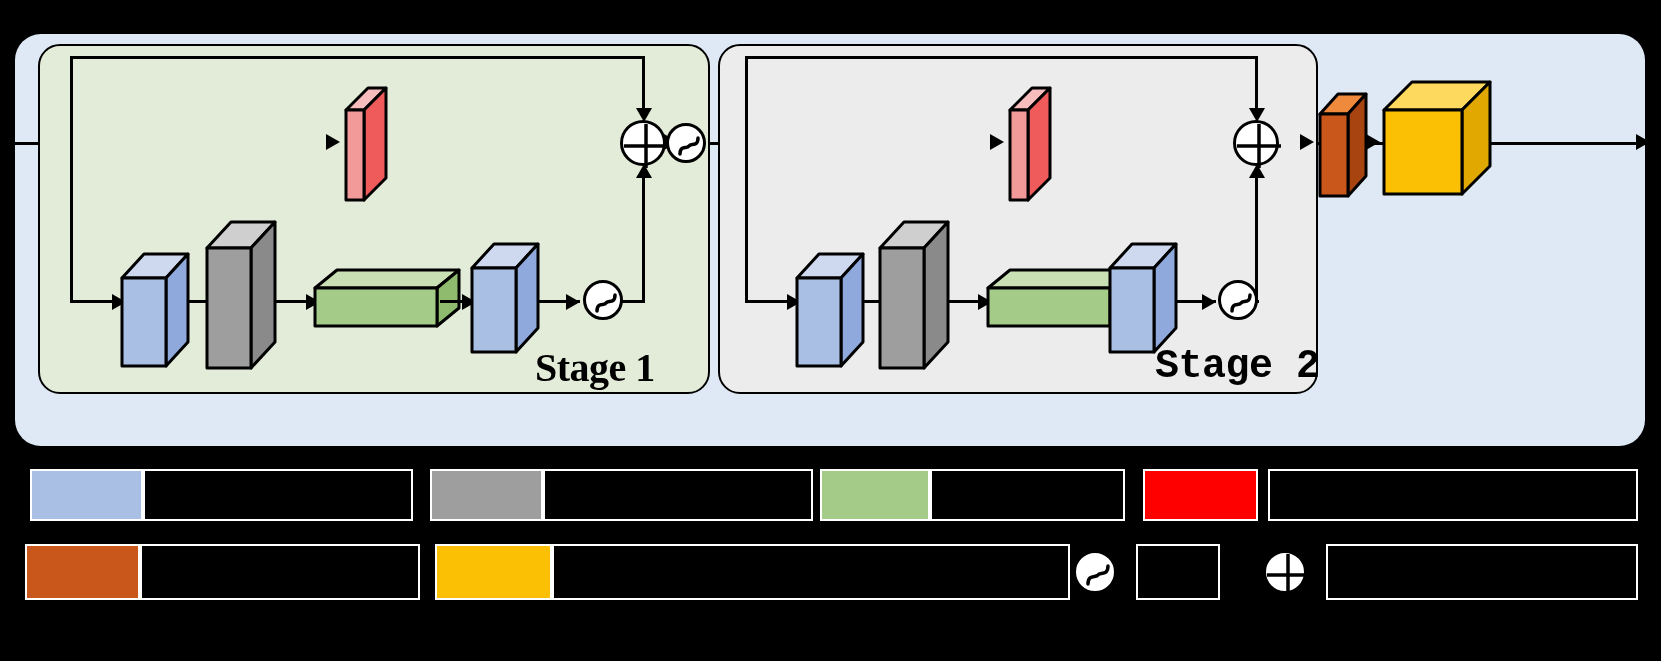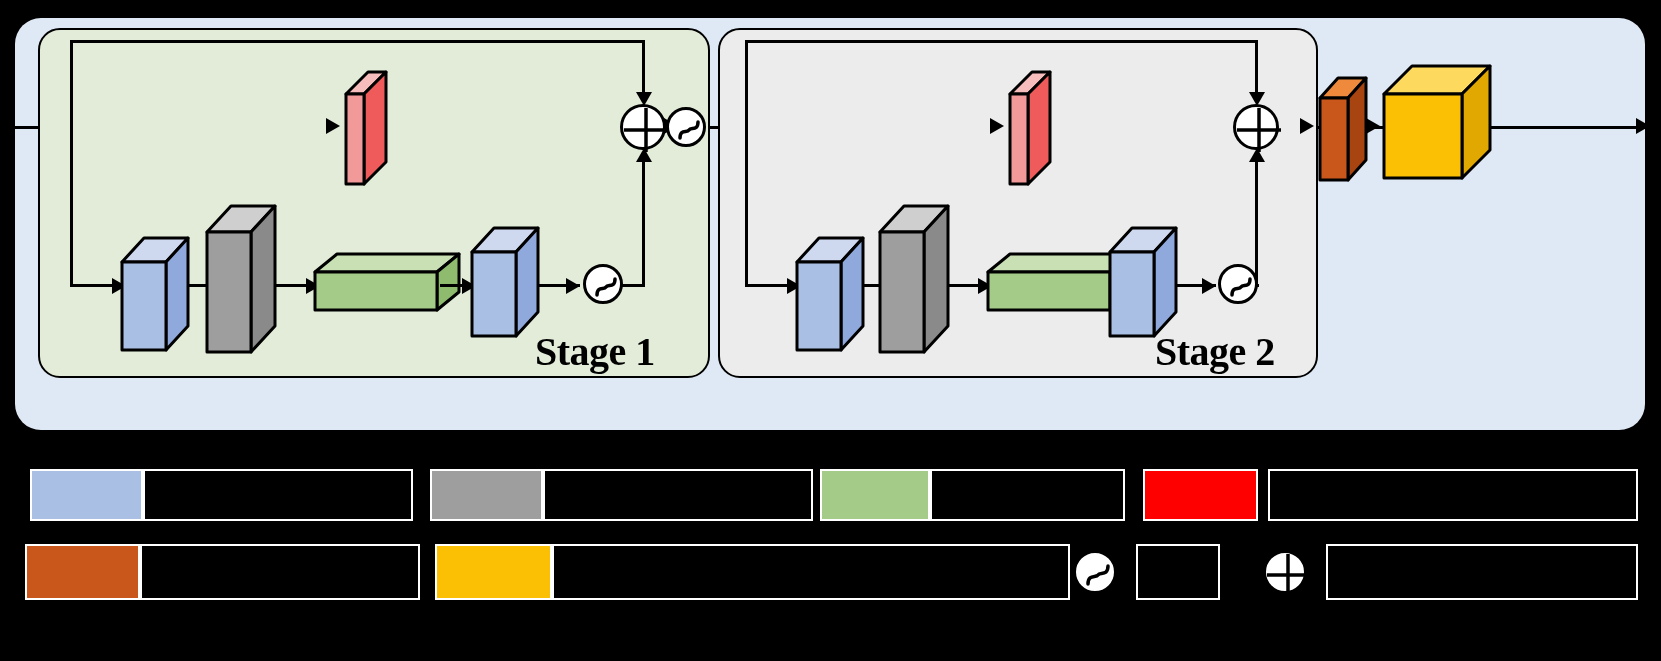--- a/index.html
+++ b/index.html
@@ -14,21 +14,21 @@
     position: relative;
     width: 1661px;
     height: 661px;
     background: #000000;
     overflow: hidden;
   }
 
   
   #arch {
     position: absolute;
-    left: 0; top: 0;
+    left: 0; top: 16px;
     width: 1661px; height: 445px;
   }
 
   .outer-panel {
     position: absolute;
     left: 15px; top: 18px;
     width: 1630px; height: 412px;
     background: #dfe9f5;
     border-radius: 26px;
   }
@@ -52,21 +52,21 @@
   .stage-label {
     position: absolute;
     font-family: "Liberation Serif", serif;
     font-weight: bold;
     font-size: 40px;
     color: #000;
     letter-spacing: -0.5px;
     white-space: nowrap;
   }
   .stage1-label { left: 535px; top: 328px; }
-  .stage2-label { left: 1155px; top: 328px; }
+  .stage2-label { left: 1155px; top: 328px; font-family: Liberation Mono, monospace; }
 
   .serb-label {
     position: absolute;
     left: 728px; top: 389px;
     font-family: "Liberation Serif", serif;
     font-weight: bold;
     font-size: 40px;
     color: #000;
     letter-spacing: 0.5px;
     white-space: nowrap;

